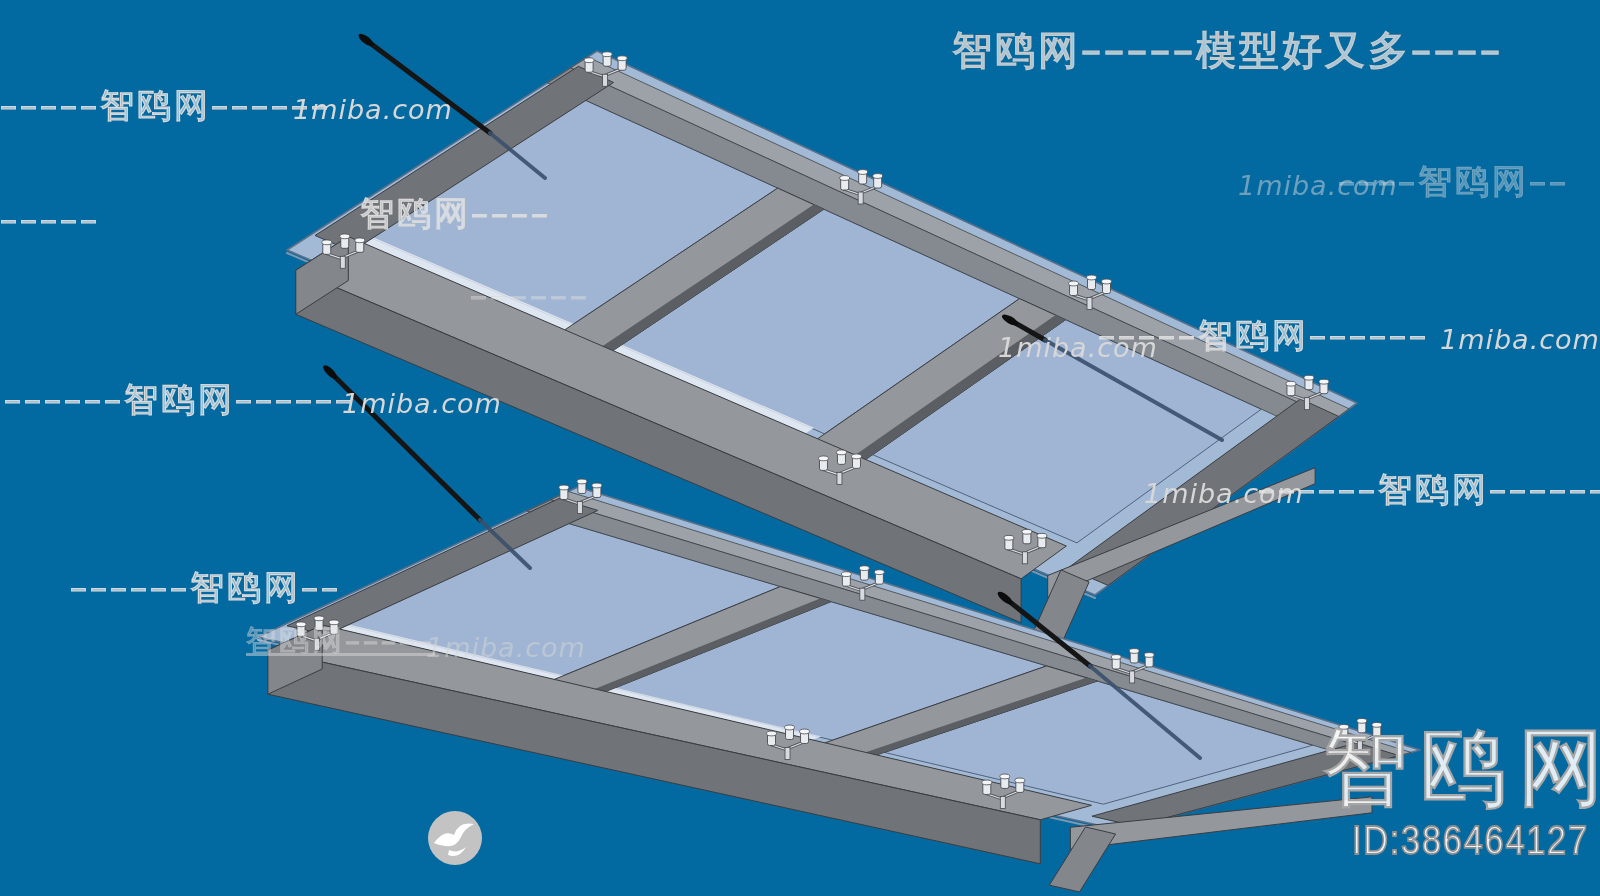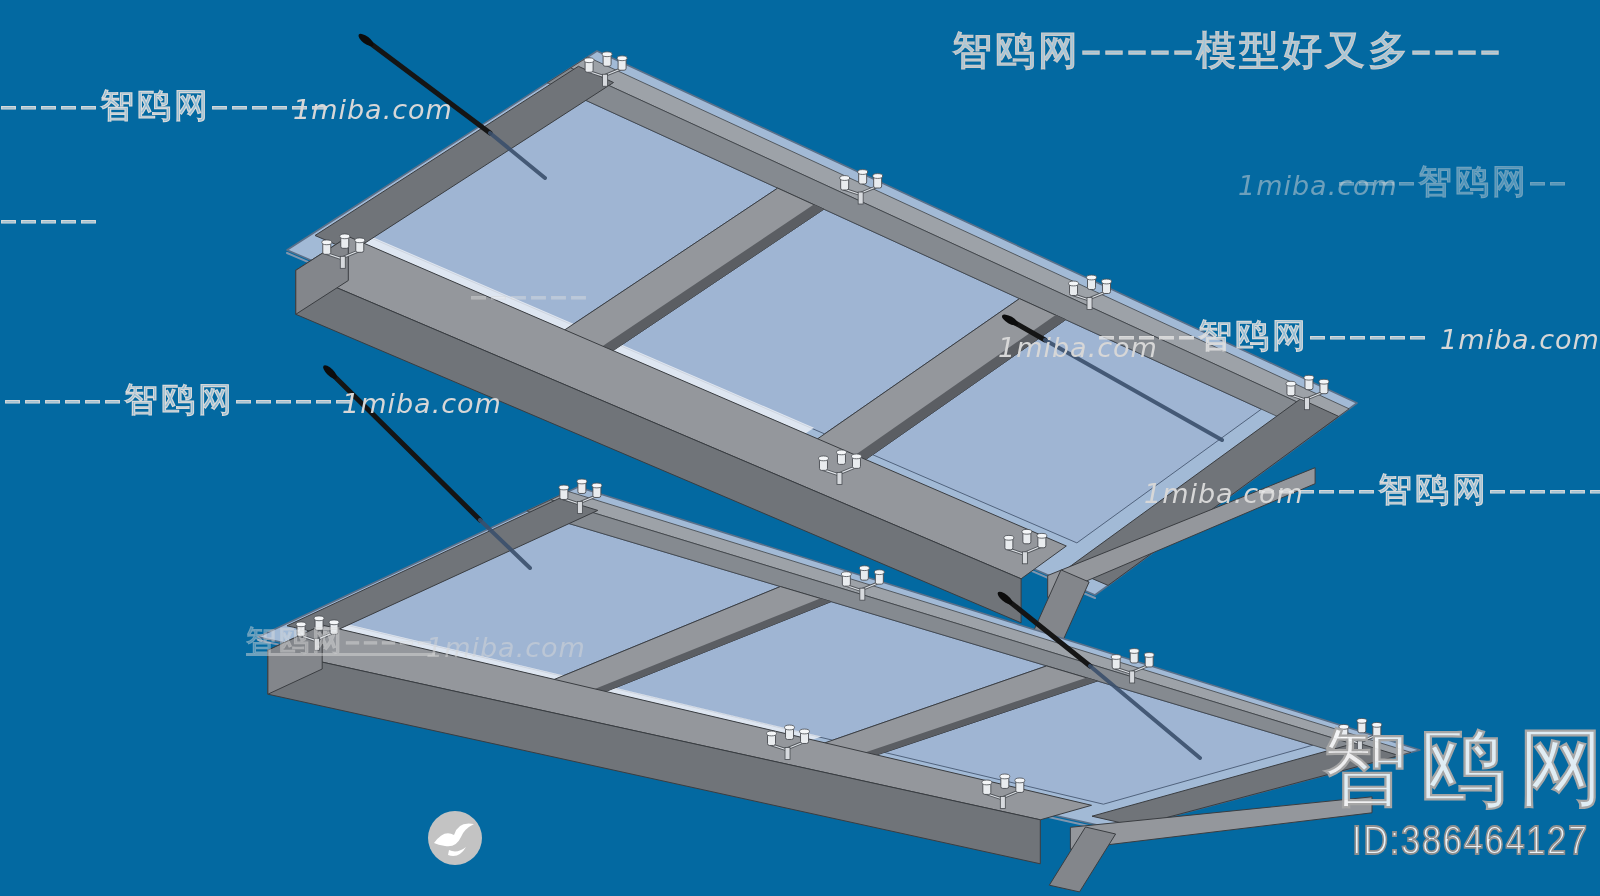--- a/index.html
+++ b/index.html
@@ -211,28 +211,30 @@
       </g>
     </svg>
 
   <div id="wm-layer">
       <span class="wm o strong" style="left: 952px; top: 30px; font-size: 40px;">智鸥网–––––模型好又多––––</span>
       <span class="wm o" style="left: -20px; top: 88px; font-size: 34px;">––––––智鸥网––––––</span>
       <span class="wm p" style="left: 293px; top: 96px; font-size: 27px;">1miba.com</span>
       <span class="wm p faint" style="left: 1238px; top: 172px; font-size: 27px;">1miba.com</span>
       <span class="wm o faint" style="left: 1338px; top: 164px; font-size: 34px;">––––智鸥网––</span>
       <span class="wm o" style="left: -20px; top: 202px; font-size: 34px;">––––––</span>
+      <span class="wm o" style="left: 360px; top: 196px; font-size: 34px;">智鸥网––––</span>
       <span class="wm o faint" style="left: 470px; top: 278px; font-size: 34px;">––––––</span>
       <span class="wm p" style="left: 998px; top: 334px; font-size: 27px;">1miba.com</span>
       <span class="wm o" style="left: 1098px; top: 318px; font-size: 34px;">–––––智鸥网––––––</span>
       <span class="wm p" style="left: 1440px; top: 326px; font-size: 27px;">1miba.com</span>
       <span class="wm o" style="left: 4px; top: 382px; font-size: 34px;">––––––智鸥网––––––</span>
       <span class="wm p" style="left: 342px; top: 390px; font-size: 27px;">1miba.com</span>
       <span class="wm p" style="left: 1144px; top: 480px; font-size: 27px;">1miba.com</span>
       <span class="wm o" style="left: 1258px; top: 472px; font-size: 34px;">––––––智鸥网––––––</span>
+      <span class="wm o" style="left: 70px; top: 570px; font-size: 34px;">––––––智鸥网––</span>
       <span class="wm o faint" style="left: 246px; top: 626px; font-size: 30px; text-decoration: underline;">智鸥网–––––</span>
       <span class="wm p faint" style="left: 426px; top: 634px; font-size: 27px;">1miba.com</span>
     </div>
 
   <svg id="bird-badge" viewBox="0 0 56 56">
     <circle cx="28" cy="28" r="27" fill="#c3c3c3"></circle>
     <path d="M7 33 Q17 19 27 25 Q31 11 47 14 Q37 19 34 27 Q29 38 18 36 Q11 35 7 33 Z" fill="#ffffff"></path>
     <path d="M22 40 Q30 44 39 37 Q32 49 21 45 Z" fill="#ffffff"></path>
   </svg>
 

